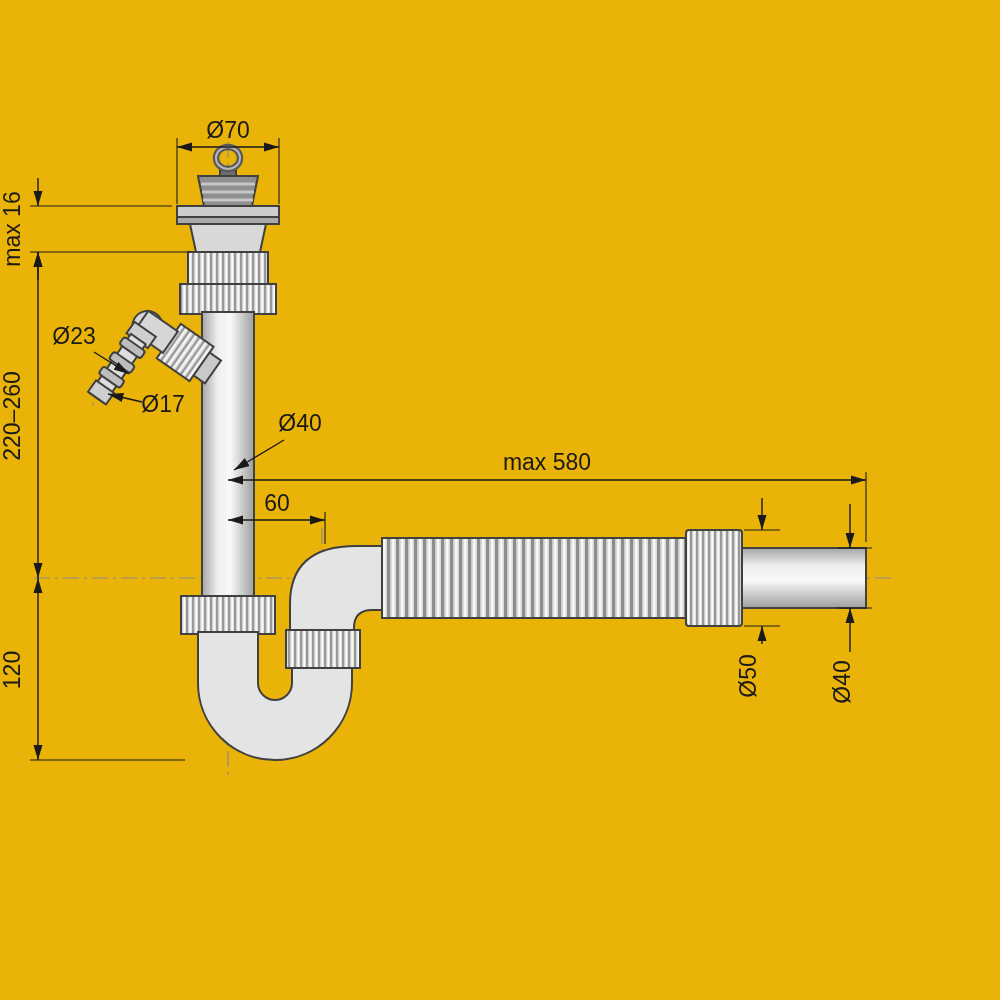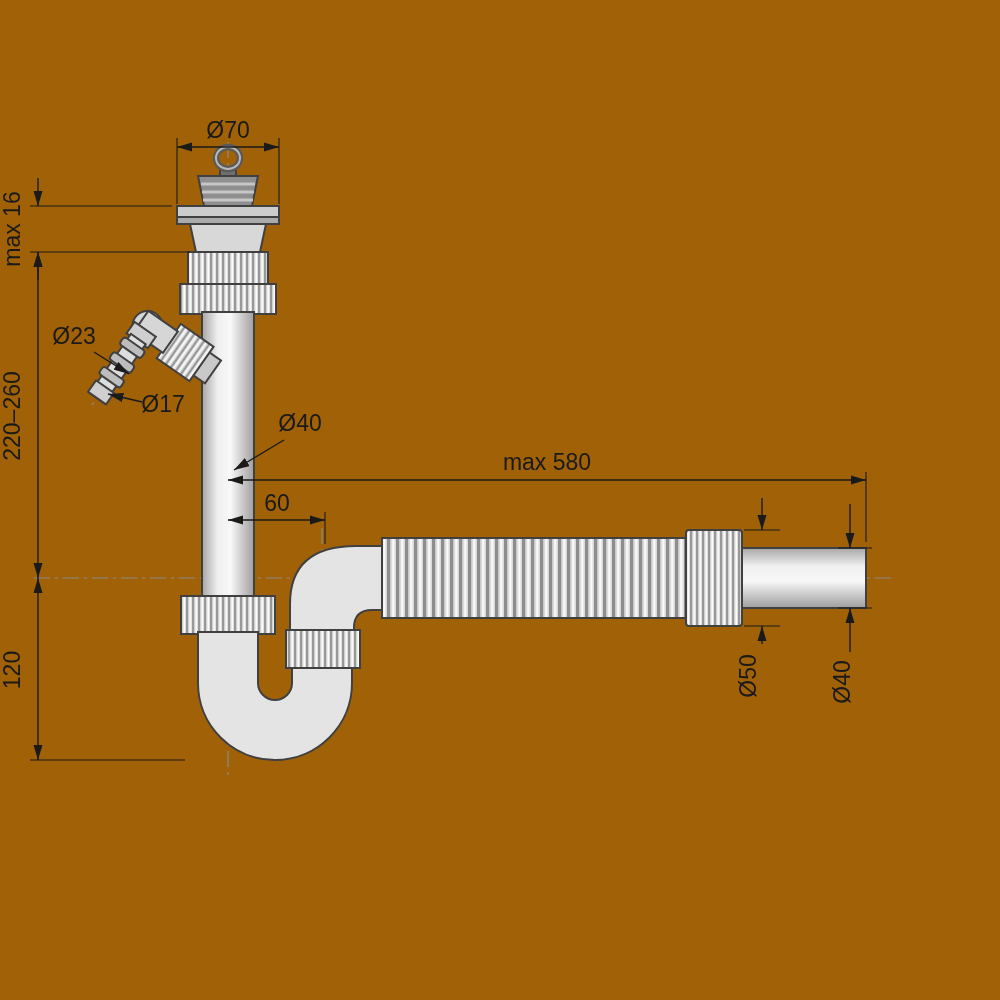--- a/index.html
+++ b/index.html
@@ -1,16 +1,16 @@
 <!DOCTYPE html>
 <html><head>
 <meta charset="utf-8">
 <style>
   html,body{margin:0;padding:0;background:#fff;}
-  .canvas{width:1000px;height:1000px;background:#a16207;position:relative;overflow:hidden;}
+  .canvas{width:1000px;height:1000px;background:#eab308;position:relative;overflow:hidden;}
   svg text{font-family:"Liberation Sans",sans-serif;font-size:23px;fill:#1a1a1a;}
   .dim{stroke:#1a1a1a;stroke-width:1.4;fill:none;}
   .ext{stroke:#1a1a1a;stroke-width:1.1;fill:none;}
   .body-line{stroke:#404040;stroke-width:2;}
   .cl{stroke:#8a8a8a;stroke-width:1.2;stroke-dasharray:16 5 3 5;fill:none;}
 </style>
 </head>
 <body>
 
 <div class="canvas">

